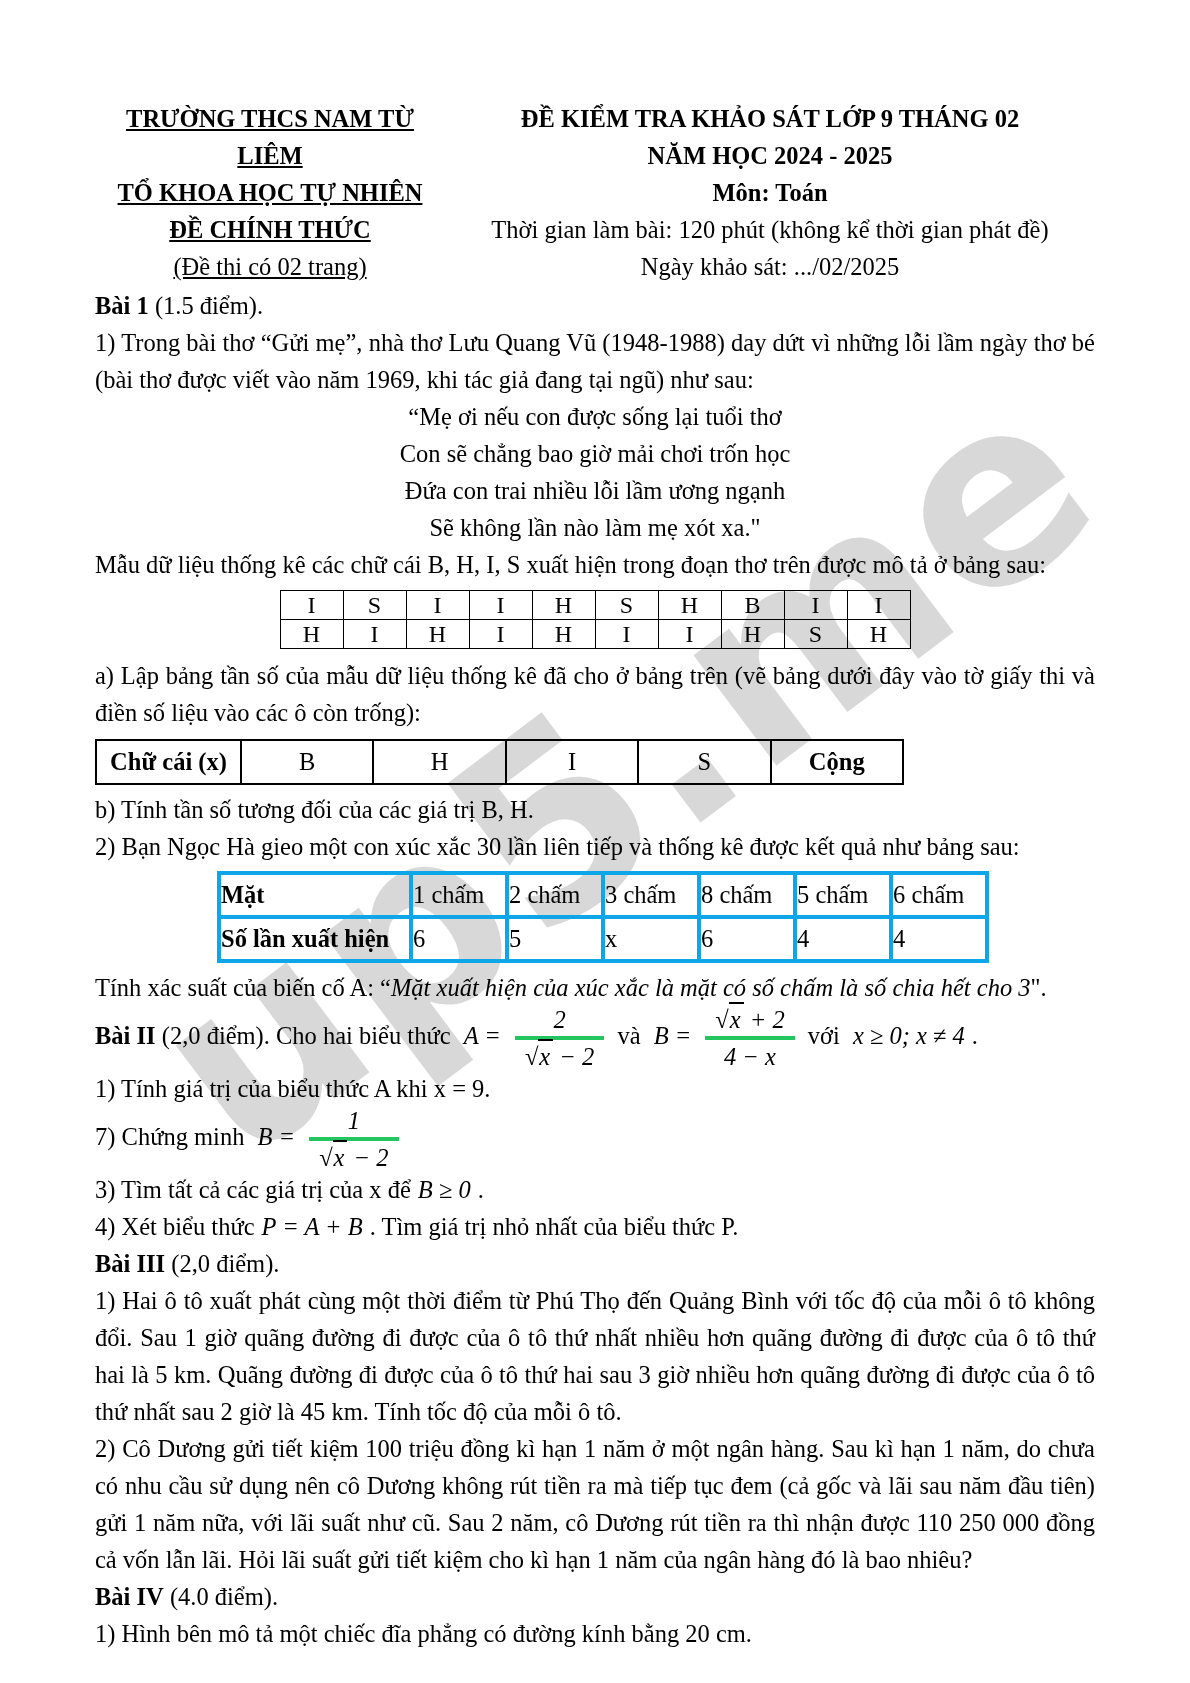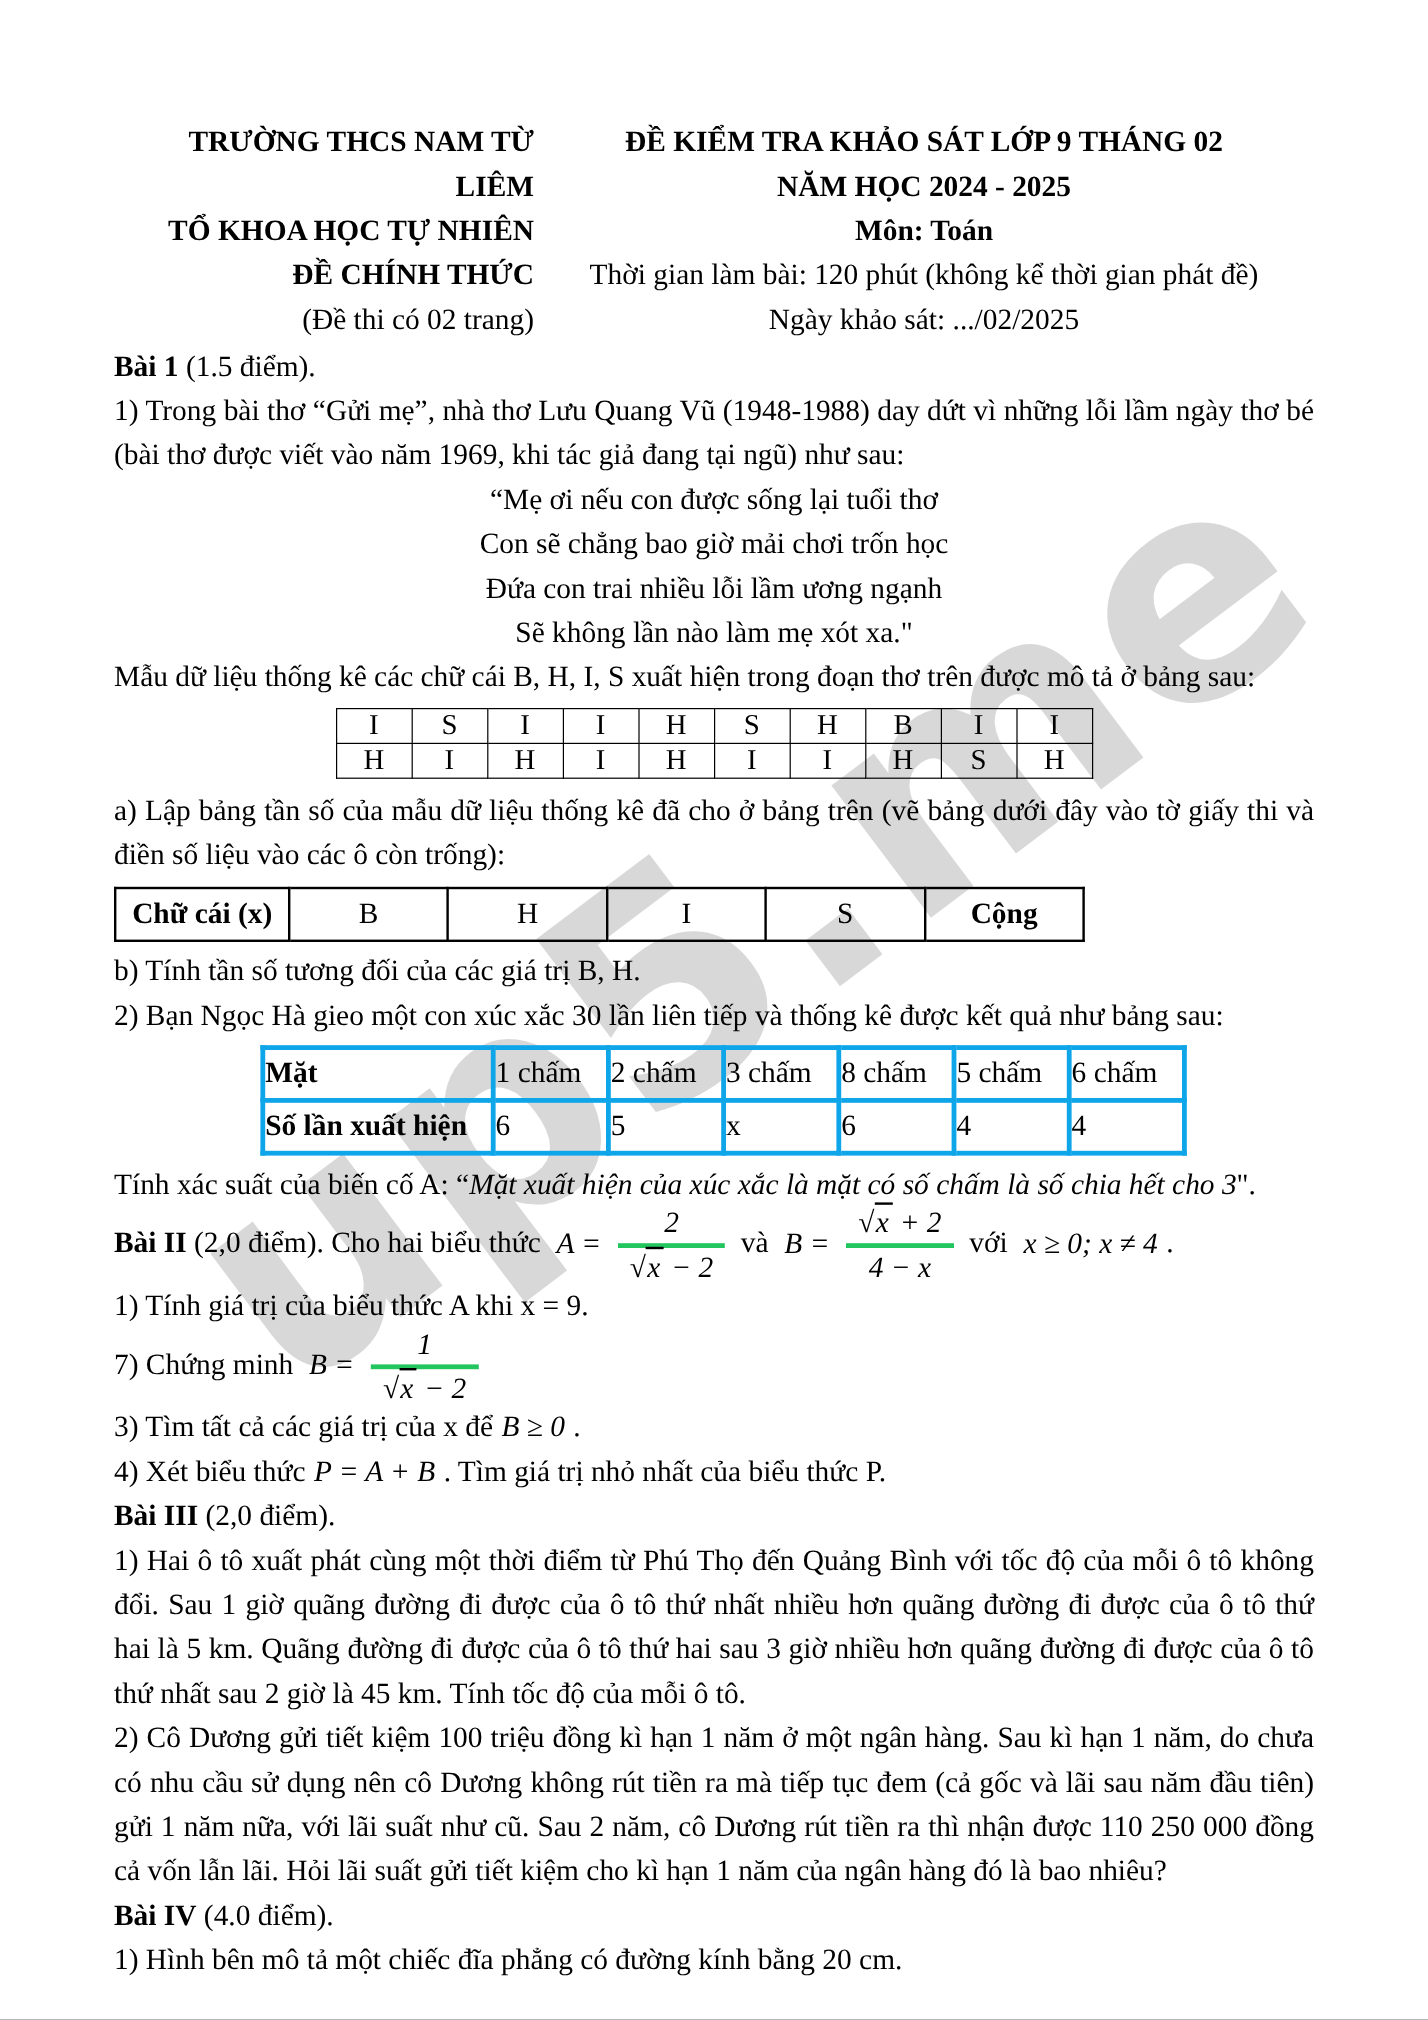--- a/index.html
+++ b/index.html
@@ -11,21 +11,21 @@
   }
   .watermark{
     position:absolute;left:625px;top:770px;z-index:0;
     transform:translate(-50%,-50%) rotate(-37deg);
     font-family:"DejaVu Sans","Liberation Sans",sans-serif;
     font-weight:bold;font-size:252px;letter-spacing:4px;
     color:#cfcfcf;opacity:.8;white-space:nowrap;user-select:none;
   }
   .content{position:relative;z-index:1;padding:100px 95px 0 95px;}
   .header{display:flex;margin-bottom:2px;}
-  .header-left{width:35%;text-align:right;}
+  .header-left{width:35%;text-align:center;text-decoration:underline;}
   .header-right{width:65%;text-align:center;}
   .hline{line-height:37px;}
   .bold{font-weight:bold;}
   p.line{margin:0;line-height:37px;}
   .just{text-align:justify;}
   .poem-line{text-align:center;line-height:37px;}
   .ital{font-style:italic;}
 
   table{border-collapse:collapse;}
   td{padding:0;}

